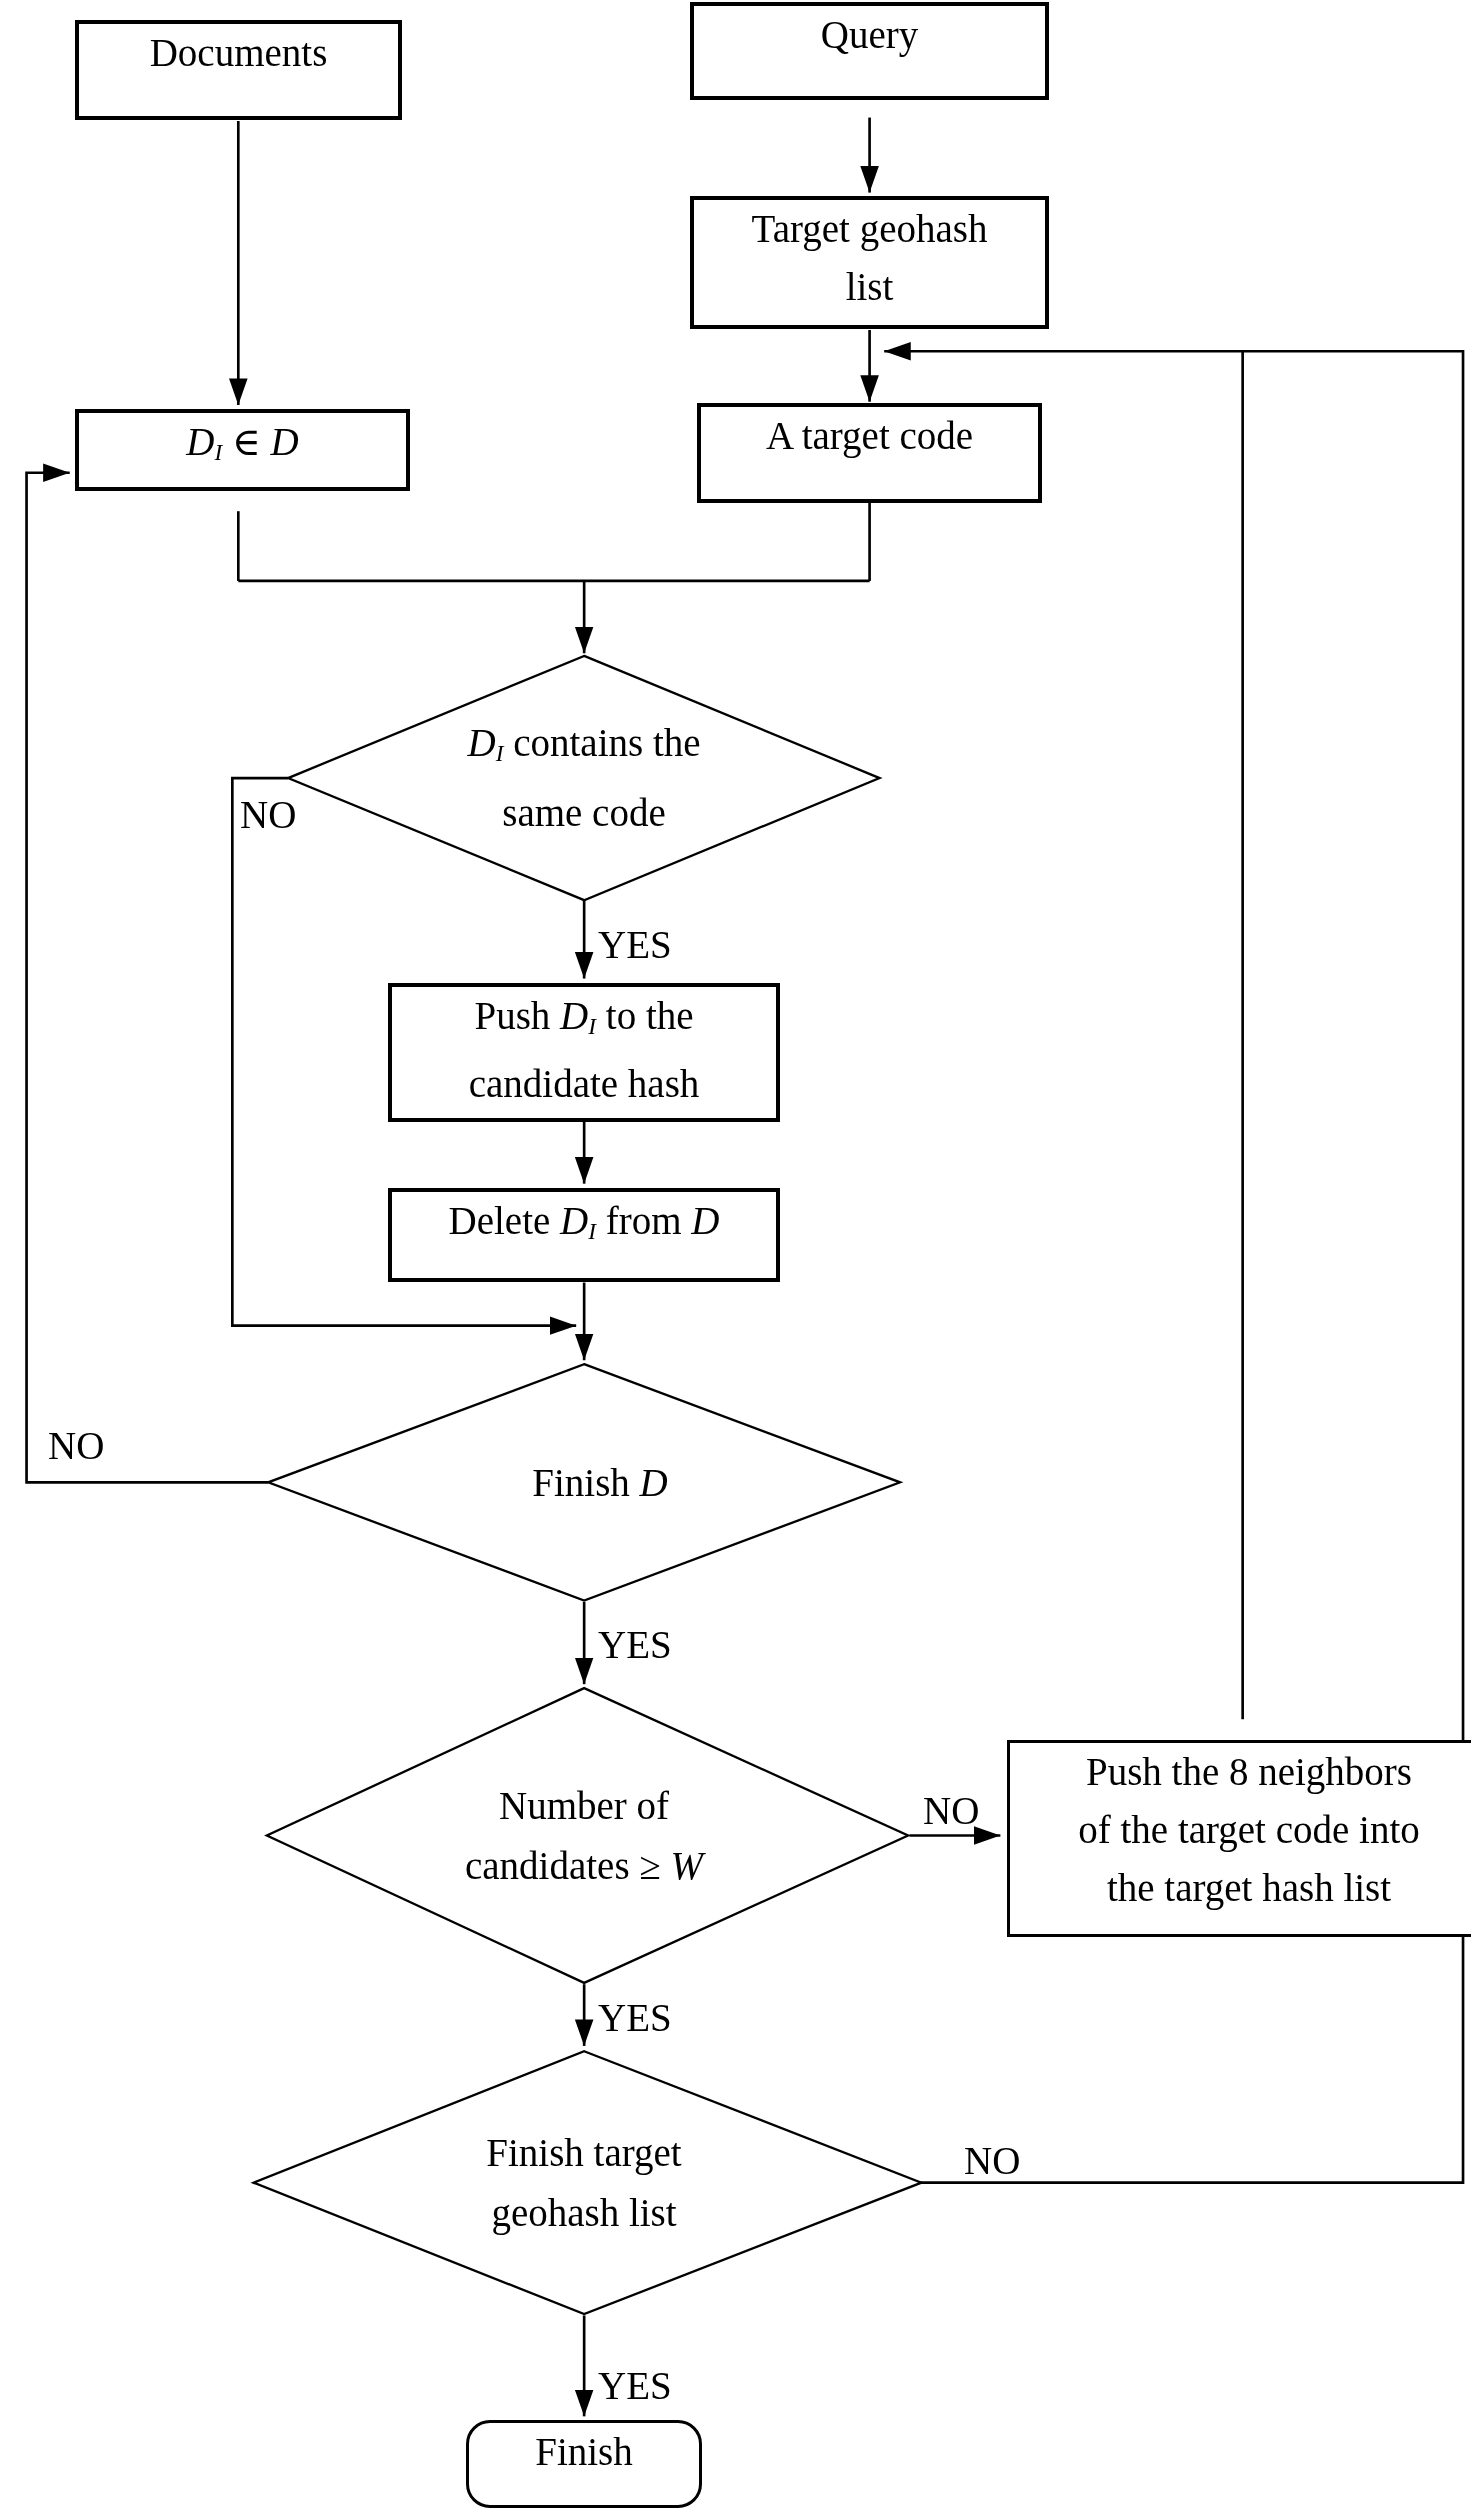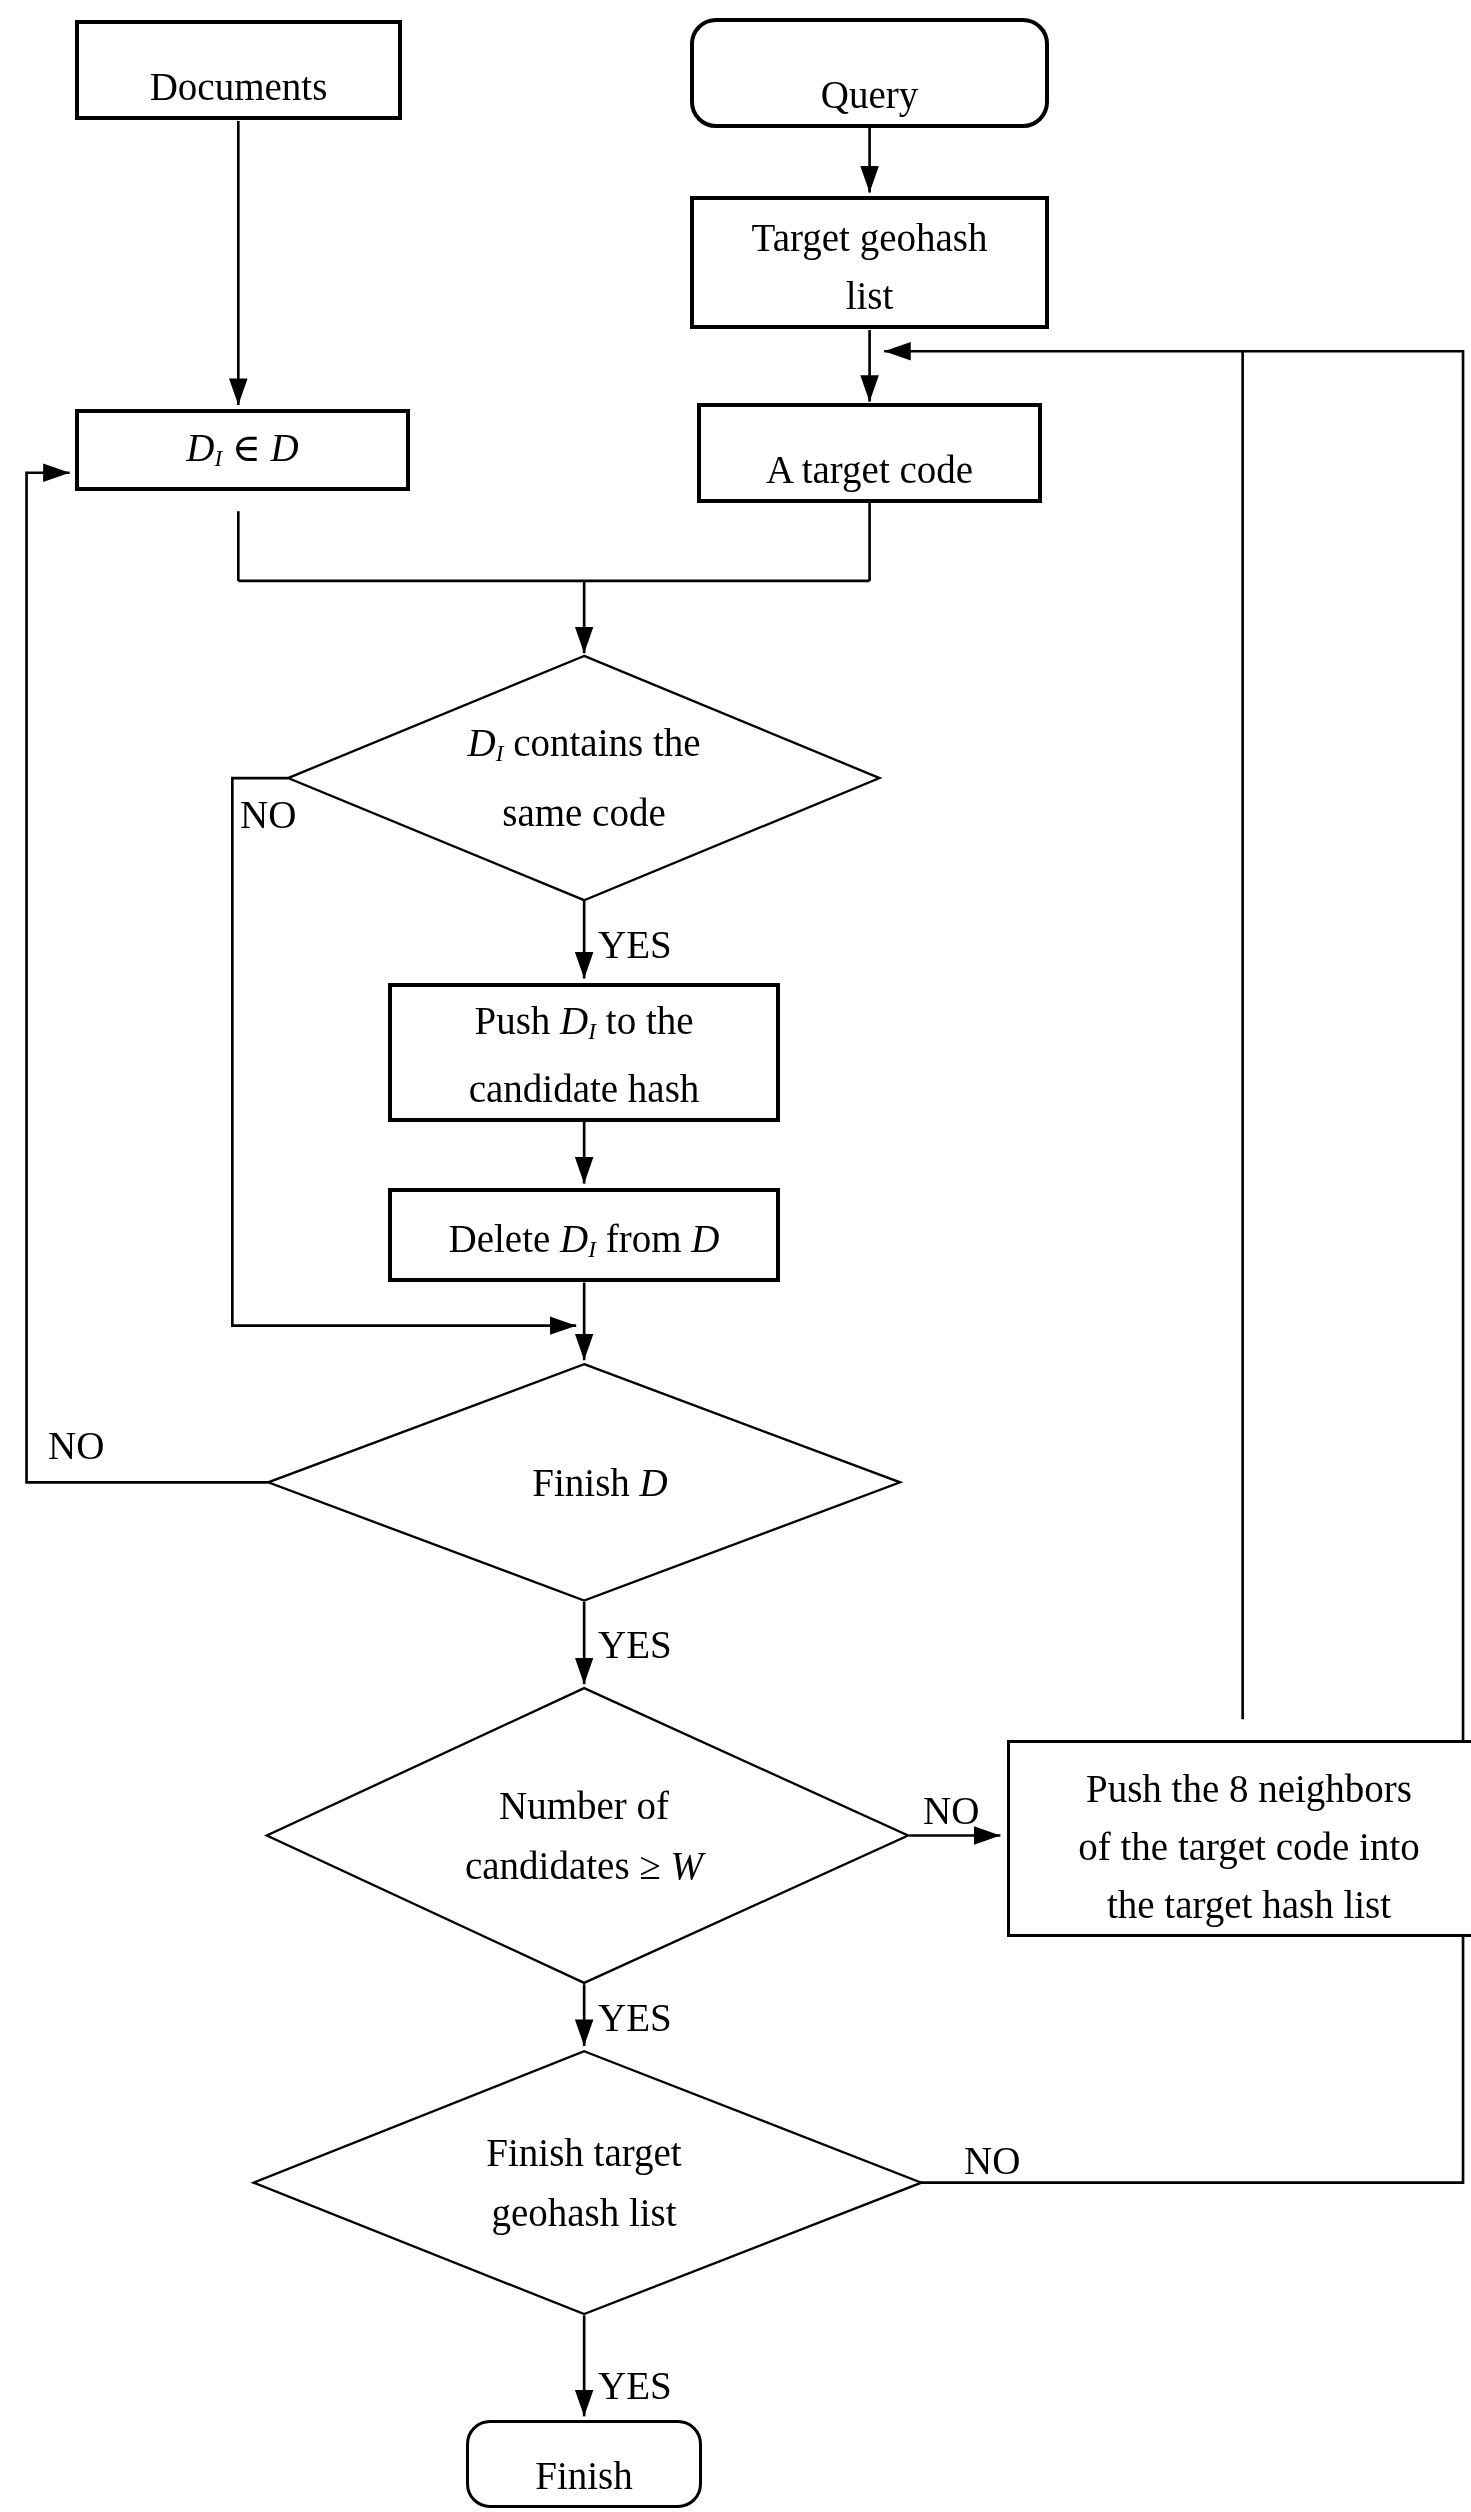--- a/index.html
+++ b/index.html
@@ -37,21 +37,21 @@
     stroke:var(--line);
     stroke-width:3.5;
   }
   .node{
     position:absolute;
     box-sizing:border-box;
     background:var(--bg);
     border:4px solid var(--line);
     display:flex;
     flex-direction:column;
-    justify-content:flex-end;
+    justify-content:flex-start;
     align-items:center;
     text-align:center;
     font-size:39px;
     line-height:58px;
   }
   .node.thin{border-width:3.3px;}
   .rounded{
     border-radius:24px;
     border-width:3.3px;
   }
@@ -106,21 +106,21 @@
     <polygon class="diamond" points="880,988 1325,1172 880,1356 434,1172"></polygon>
     <polygon class="diamond" points="880,2055 1356,2233 880,2411 404,2233"></polygon>
     <polygon class="diamond" points="880,2543 1368,2765 880,2987 402,2765"></polygon>
     <polygon class="diamond" points="880,3090 1388,3288 880,3486 382,3288"></polygon>
   </svg>
 
   <div class="node" style="left:75px;top:20px;width:327px;height:100px;">
       <div class="tline"><span>Documents</span></div>
     </div>
 
-  <div class="node" style="left:690px;top:18px;width:359px;height:110px;border-radius:26px;">
+  <div class="node" style="left:690px;top:2px;width:359px;height:98px;">
       <div class="tline"><span>Query</span></div>
     </div>
 
   <div class="node" style="left:690px;top:196px;width:359px;height:133px;">
       <div class="tline"><span>Target geohash</span></div>
       <div class="tline"><span>list</span></div>
     </div>
 
   <div class="node" style="left:697px;top:403px;width:345px;height:100px;">
       <div class="tline"><span>A target code</span></div>

